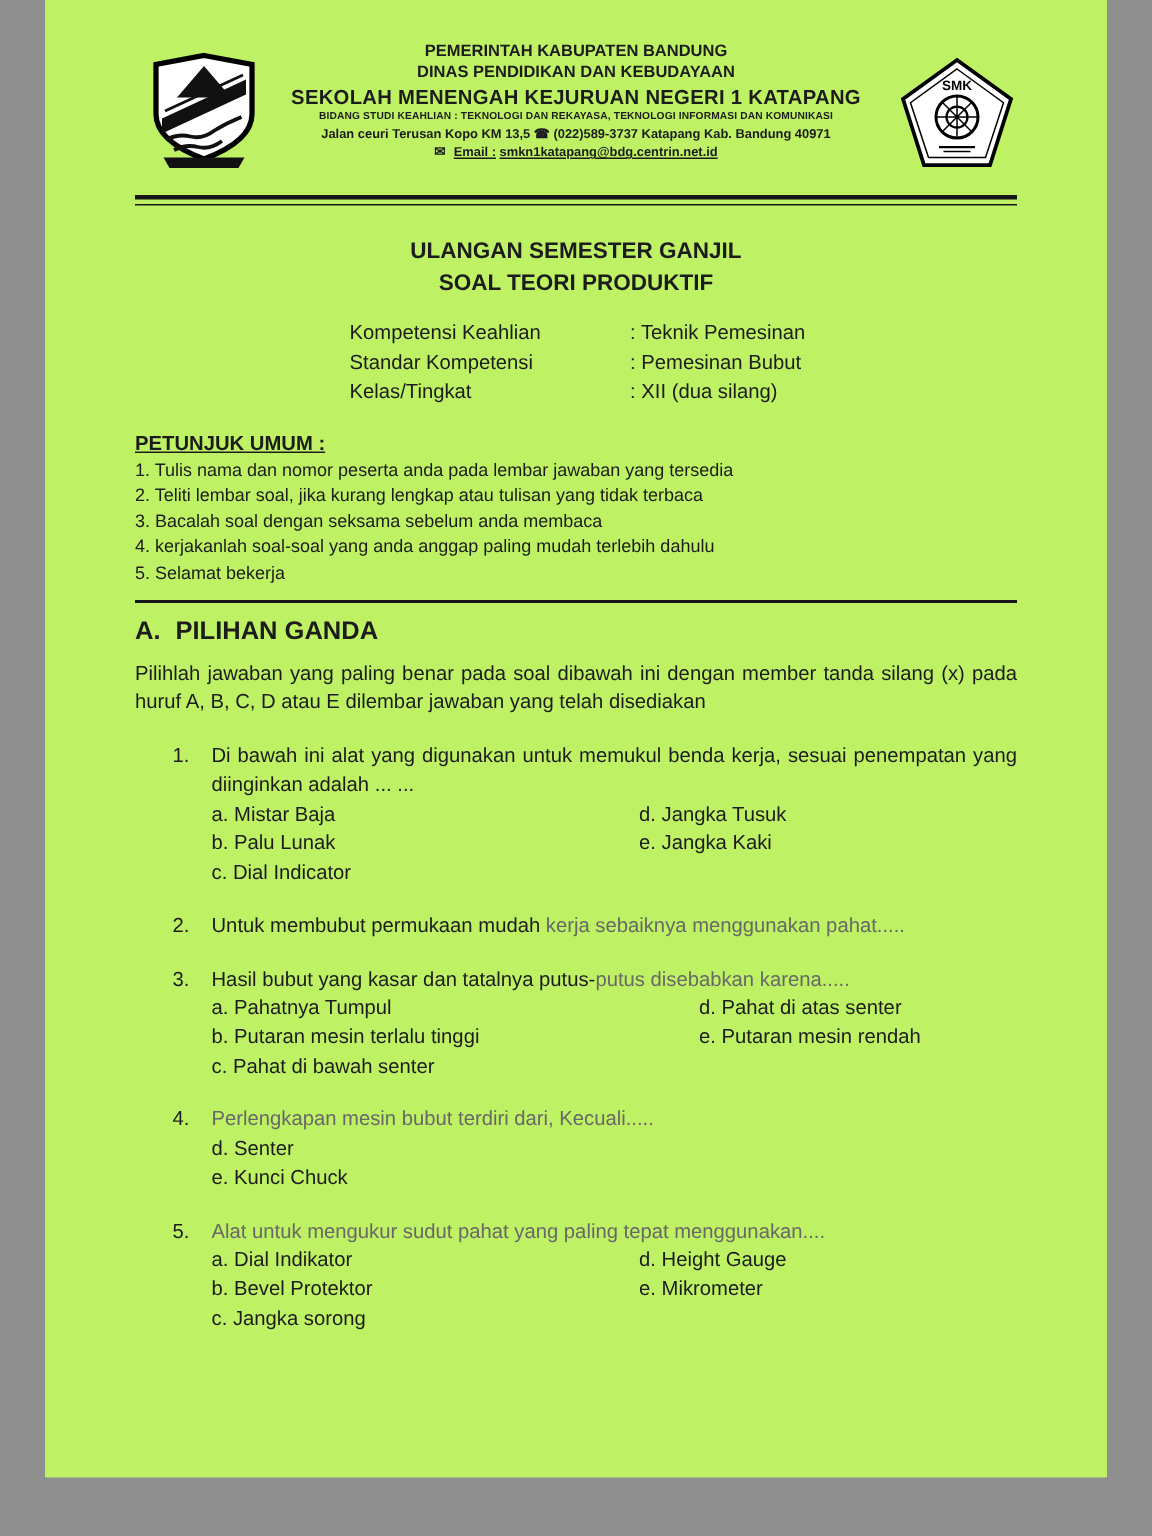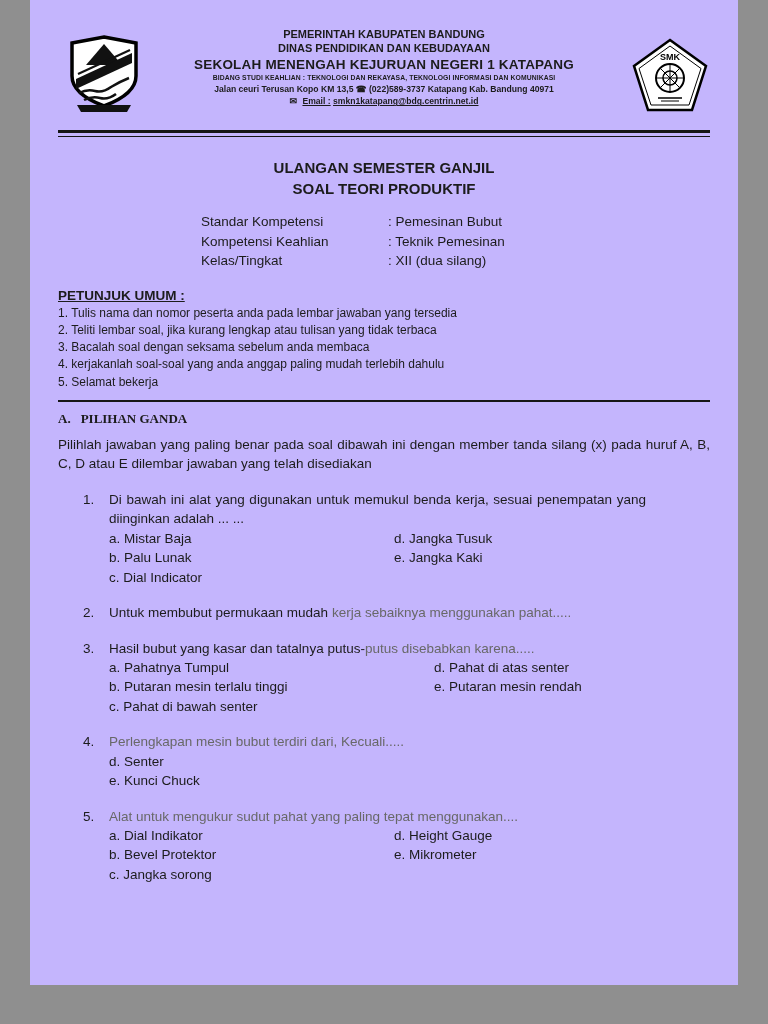--- a/index.html
+++ b/index.html
@@ -7,22 +7,22 @@
   body {
     background:#8f8f8f;
     font-family:"Liberation Sans", sans-serif;
     color:#1c1c1c;
     -webkit-font-smoothing:antialiased;
   }
   .page {
     width:708px;
     min-height:985px;
     margin:0 auto;
-    background:#c4b5fd;
-    padding:26px 28px 30px;
+    background:#bef264;
+    padding:26px 60px 30px;
     position:relative;
   }
   
   .letterhead { position:relative; min-height:96px; }
   .logo-left { position:absolute; left:10px; top:8px; }
   .logo-right { position:absolute; right:2px; top:12px; }
   .h-center { width:430px; margin:0 auto; text-align:center; padding-top:2px; }
   .h-gov { font-size:11px; font-weight:bold; line-height:1.25; }
   .h-school { font-size:13.5px; font-weight:bold; line-height:1.3; letter-spacing:.2px; }
   .h-program { font-size:6.8px; font-weight:bold; line-height:1.5; letter-spacing:.1px; }
@@ -40,21 +40,21 @@
   .doc-title { text-align:center; font-weight:bold; font-size:15px; line-height:1.4; margin-top:20px; }
   
   .meta { margin:13px 0 0 143px; font-size:13.5px; line-height:1.45; }
   .meta-row { display:flex; }
   .meta-label { width:187px; }
   
   .petunjuk-heading { margin-top:17px; font-size:13.5px; font-weight:bold; text-decoration:underline; }
   .petunjuk-list { font-size:12px; line-height:1.44; margin-top:2px; }
   .thick-rule { margin-top:9px; border-top:2.5px solid #161616; }
   
-  .section-heading { margin-top:9px; font-size:13px; font-weight:bold;font-family:Liberation Serif, serif; }
+  .section-heading { margin-top:9px; font-size:17px; font-weight:bold; }
   .section-heading .sec-title { margin-left:10px; }
   .intro { margin-top:8px; font-size:13.5px; line-height:1.44; text-align:justify; }
   
   .questions { margin-top:4px; }
   .question { display:flex; margin-top:16px; padding-left:25px; font-size:13.5px; line-height:1.44; }
   .q-num { width:26px; flex:none; }
   .q-body { flex:1; max-width:537px; }
   .q-text { text-align:justify; }
   .q-options { display:flex; }
   .q-col-left { width:285px; flex:none; }
@@ -105,26 +105,26 @@
 
   <div class="double-rule"></div>
 
   <div class="doc-title">
     <div>ULANGAN SEMESTER GANJIL</div>
     <div>SOAL TEORI PRODUKTIF</div>
   </div>
 
   <div class="meta">
     <div class="meta-row">
+      <div class="meta-label">Kompetensi Keahlian</div>
+      <div class="meta-value">: Teknik Pemesinan</div>
+    </div>
+    <div class="meta-row">
       <div class="meta-label">Standar Kompetensi</div>
       <div class="meta-value">: Pemesinan Bubut</div>
-    </div>
-    <div class="meta-row">
-      <div class="meta-label">Kompetensi Keahlian</div>
-      <div class="meta-value">: Teknik Pemesinan</div>
     </div>
     <div class="meta-row">
       <div class="meta-label">Kelas/Tingkat</div>
       <div class="meta-value">: XII (dua silang)</div>
     </div>
   </div>
 
   <div class="petunjuk-heading">PETUNJUK UMUM :</div>
   <div class="petunjuk-list">
     <div>1. Tulis nama dan nomor peserta anda pada lembar jawaban yang tersedia</div>

